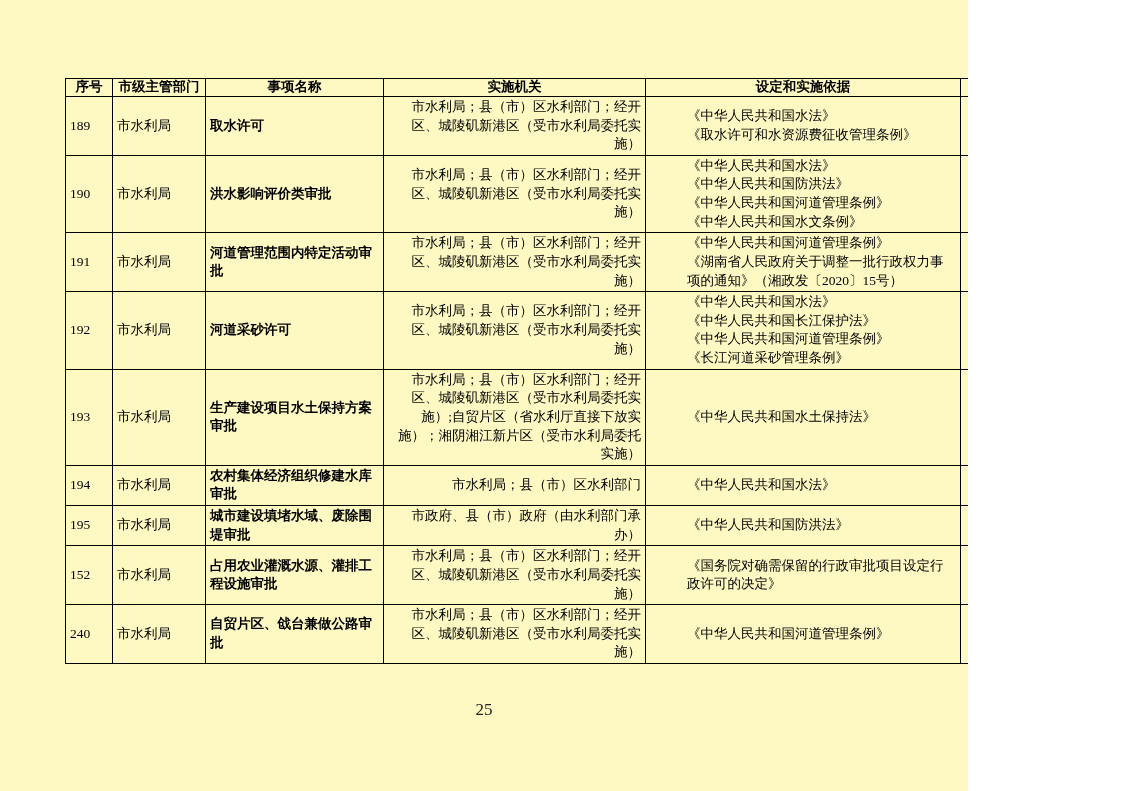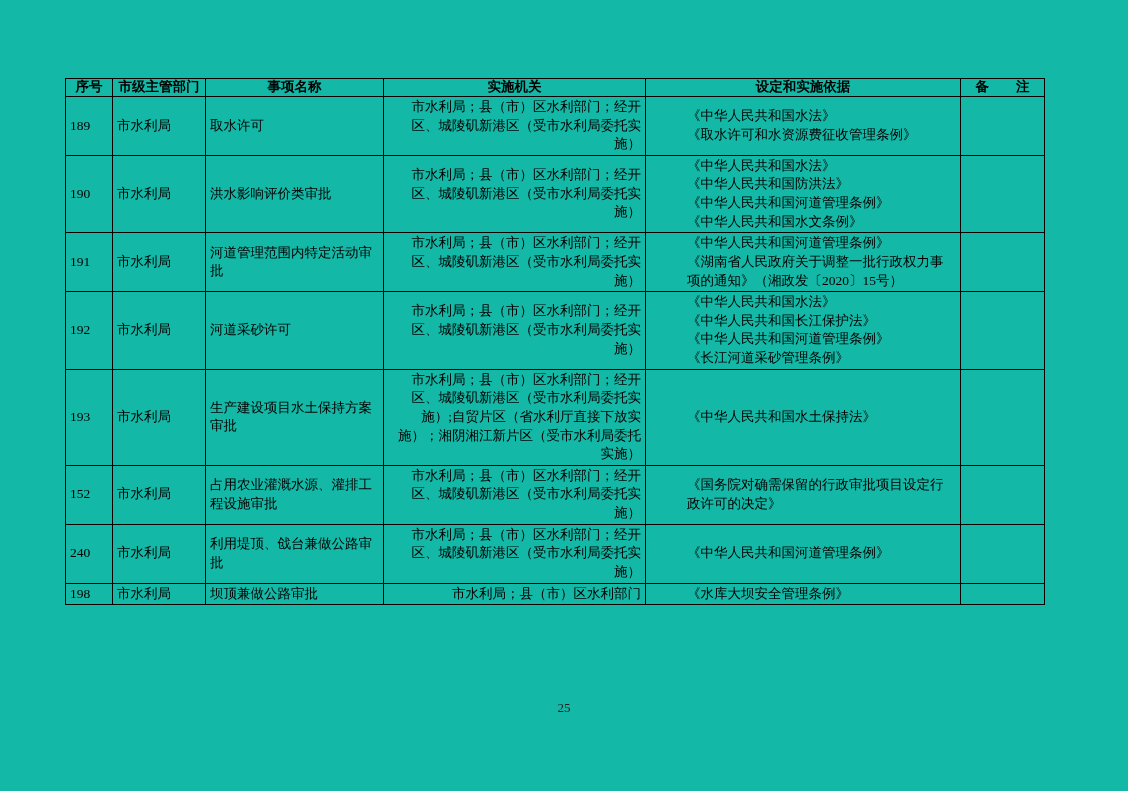--- a/index.html
+++ b/index.html
@@ -1,20 +1,20 @@
 <!DOCTYPE html>
 <html><head>
 <meta charset="utf-8">
 <style>
   html, body { margin: 0; padding: 0; background: #fff; }
   .page {
     position: relative;
-    width: 1128px;
+    width: 968px;
     height: 791px;
-    background: #14b8a6;
+    background: #fef9c3;
     overflow: hidden;
     font-family: "Liberation Serif", "DejaVu Serif", serif;
     color: #000;
   }
   table.doc-table {
     position: absolute;
     left: 65px;
     top: 78px;
     width: 979px;
     border-collapse: collapse;
@@ -33,32 +33,32 @@
     font-family: "Liberation Sans", "DejaVu Sans", sans-serif;
     font-weight: bold;
     text-align: center;
     padding: 0 2px;
     line-height: 1.25;
     font-size: 13.5px;
     white-space: nowrap;
   }
   td.c-seq   { text-align: left; }
   td.c-dept  { text-align: left; }
-  td.c-name  { text-align: left; }
+  td.c-name  { text-align: left; font-weight: bold; }
   td.c-agency{ text-align: right; }
   td.c-basis { text-align: left; }
   td.c-remark{ text-align: left; }
   .basis-line { display: block; margin-left: 37px; }
   .page-number {
     position: absolute;
     left: 0;
     right: 0;
     top: 700px;
     text-align: center;
-    font-size: 13px;
+    font-size: 17px;
     font-family: "Liberation Serif", "DejaVu Serif", serif;
     color: #222;
   }
 </style>
 </head>
 <body>
 
 <div class="page">
 
   <table class="doc-table">
@@ -133,46 +133,56 @@
           <td class="c-seq">193</td>
           <td class="c-dept">市水利局</td>
           <td class="c-name">生产建设项目水土保持方案审批</td>
           <td class="c-agency">市水利局；县（市）区水利部门；经开区、城陵矶新港区（受市水利局委托实施）;自贸片区（省水利厅直接下放实施）；湘阴湘江新片区（受市水利局委托实施）</td>
           <td class="c-basis">
             <span class="basis-line">《中华人民共和国水土保持法》</span>
           </td>
           <td class="c-remark"></td>
         </tr>
         <tr>
+          <td class="c-seq">194</td>
+          <td class="c-dept">市水利局</td>
+          <td class="c-name">农村集体经济组织修建水库审批</td>
+          <td class="c-agency">市水利局；县（市）区水利部门</td>
+          <td class="c-basis">
+            <span class="basis-line">《中华人民共和国水法》</span>
+          </td>
+          <td class="c-remark"></td>
+        </tr>
+        <tr>
+          <td class="c-seq">195</td>
+          <td class="c-dept">市水利局</td>
+          <td class="c-name">城市建设填堵水域、废除围堤审批</td>
+          <td class="c-agency">市政府、县（市）政府（由水利部门承办）</td>
+          <td class="c-basis">
+            <span class="basis-line">《中华人民共和国防洪法》</span>
+          </td>
+          <td class="c-remark"></td>
+        </tr>
+        <tr>
           <td class="c-seq">152</td>
           <td class="c-dept">市水利局</td>
           <td class="c-name">占用农业灌溉水源、灌排工程设施审批</td>
           <td class="c-agency">市水利局；县（市）区水利部门；经开区、城陵矶新港区（受市水利局委托实施）</td>
           <td class="c-basis">
             <span class="basis-line">《国务院对确需保留的行政审批项目设定行政许可的决定》</span>
           </td>
           <td class="c-remark"></td>
         </tr>
         <tr>
           <td class="c-seq">240</td>
           <td class="c-dept">市水利局</td>
-          <td class="c-name">利用堤顶、戗台兼做公路审批</td>
+          <td class="c-name">自贸片区、戗台兼做公路审批</td>
           <td class="c-agency">市水利局；县（市）区水利部门；经开区、城陵矶新港区（受市水利局委托实施）</td>
           <td class="c-basis">
             <span class="basis-line">《中华人民共和国河道管理条例》</span>
-          </td>
-          <td class="c-remark"></td>
-        </tr>
-        <tr>
-          <td class="c-seq">198</td>
-          <td class="c-dept">市水利局</td>
-          <td class="c-name">坝顶兼做公路审批</td>
-          <td class="c-agency">市水利局；县（市）区水利部门</td>
-          <td class="c-basis">
-            <span class="basis-line">《水库大坝安全管理条例》</span>
           </td>
           <td class="c-remark"></td>
         </tr>
       </tbody>
   </table>
 
   <div class="page-number">25</div>
 
 </div>
 

